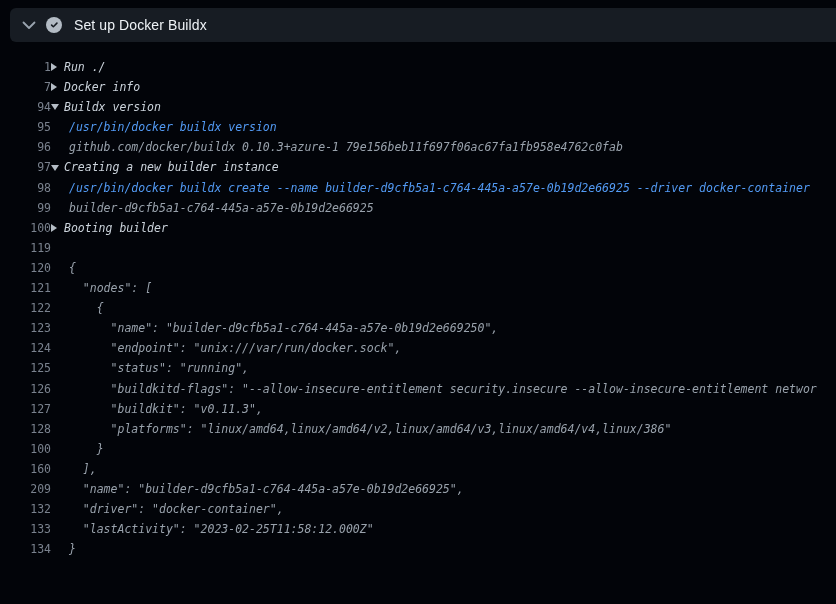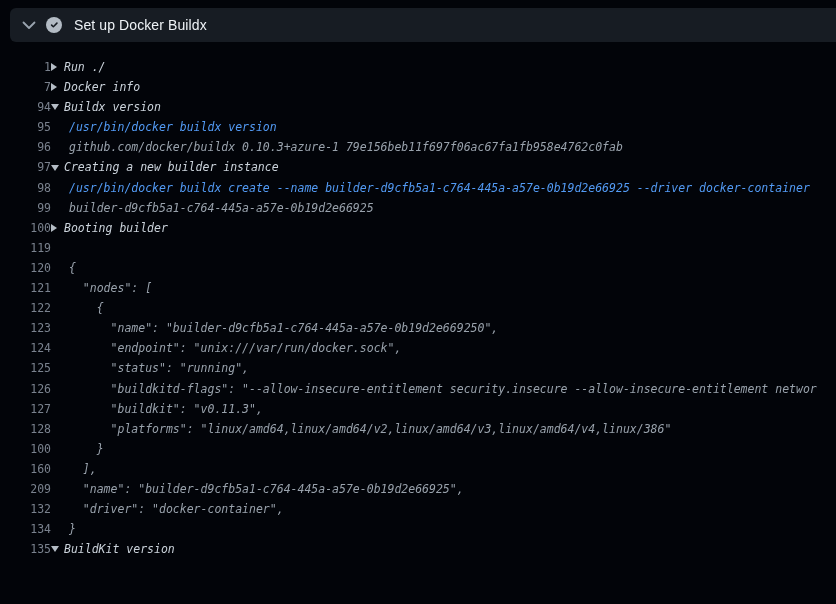--- a/index.html
+++ b/index.html
@@ -119,15 +119,15 @@
     <div class="row plain output"><span class="ln">123</span><span class="content"><span class="text">      "name": "builder-d9cfb5a1-c764-445a-a57e-0b19d2e669250",</span></span></div>
     <div class="row plain output"><span class="ln">124</span><span class="content"><span class="text">      "endpoint": "unix:///var/run/docker.sock",</span></span></div>
     <div class="row plain output"><span class="ln">125</span><span class="content"><span class="text">      "status": "running",</span></span></div>
     <div class="row plain output"><span class="ln">126</span><span class="content"><span class="text">      "buildkitd-flags": "--allow-insecure-entitlement security.insecure --allow-insecure-entitlement networ</span></span></div>
     <div class="row plain output"><span class="ln">127</span><span class="content"><span class="text">      "buildkit": "v0.11.3",</span></span></div>
     <div class="row plain output"><span class="ln">128</span><span class="content"><span class="text">      "platforms": "linux/amd64,linux/amd64/v2,linux/amd64/v3,linux/amd64/v4,linux/386"</span></span></div>
     <div class="row plain output"><span class="ln">100</span><span class="content"><span class="text">    }</span></span></div>
     <div class="row plain output"><span class="ln">160</span><span class="content"><span class="text">  ],</span></span></div>
     <div class="row plain output"><span class="ln">209</span><span class="content"><span class="text">  "name": "builder-d9cfb5a1-c764-445a-a57e-0b19d2e66925",</span></span></div>
     <div class="row plain output"><span class="ln">132</span><span class="content"><span class="text">  "driver": "docker-container",</span></span></div>
+    <div class="row plain output"><span class="ln">133</span><span class="content"><span class="text">  "lastActivity": "2023-02-25T11:58:12.000Z"</span></span></div>
     <div class="row plain output"><span class="ln">134</span><span class="content"><span class="text">}</span></span></div>
-    <div class="row group"><span class="ln">135</span><span class="content"><span class="arrow-box"><span class="tri-down"></span></span><span class="text">BuildKit version</span></span></div>
   </div>
 
 </body></html>

